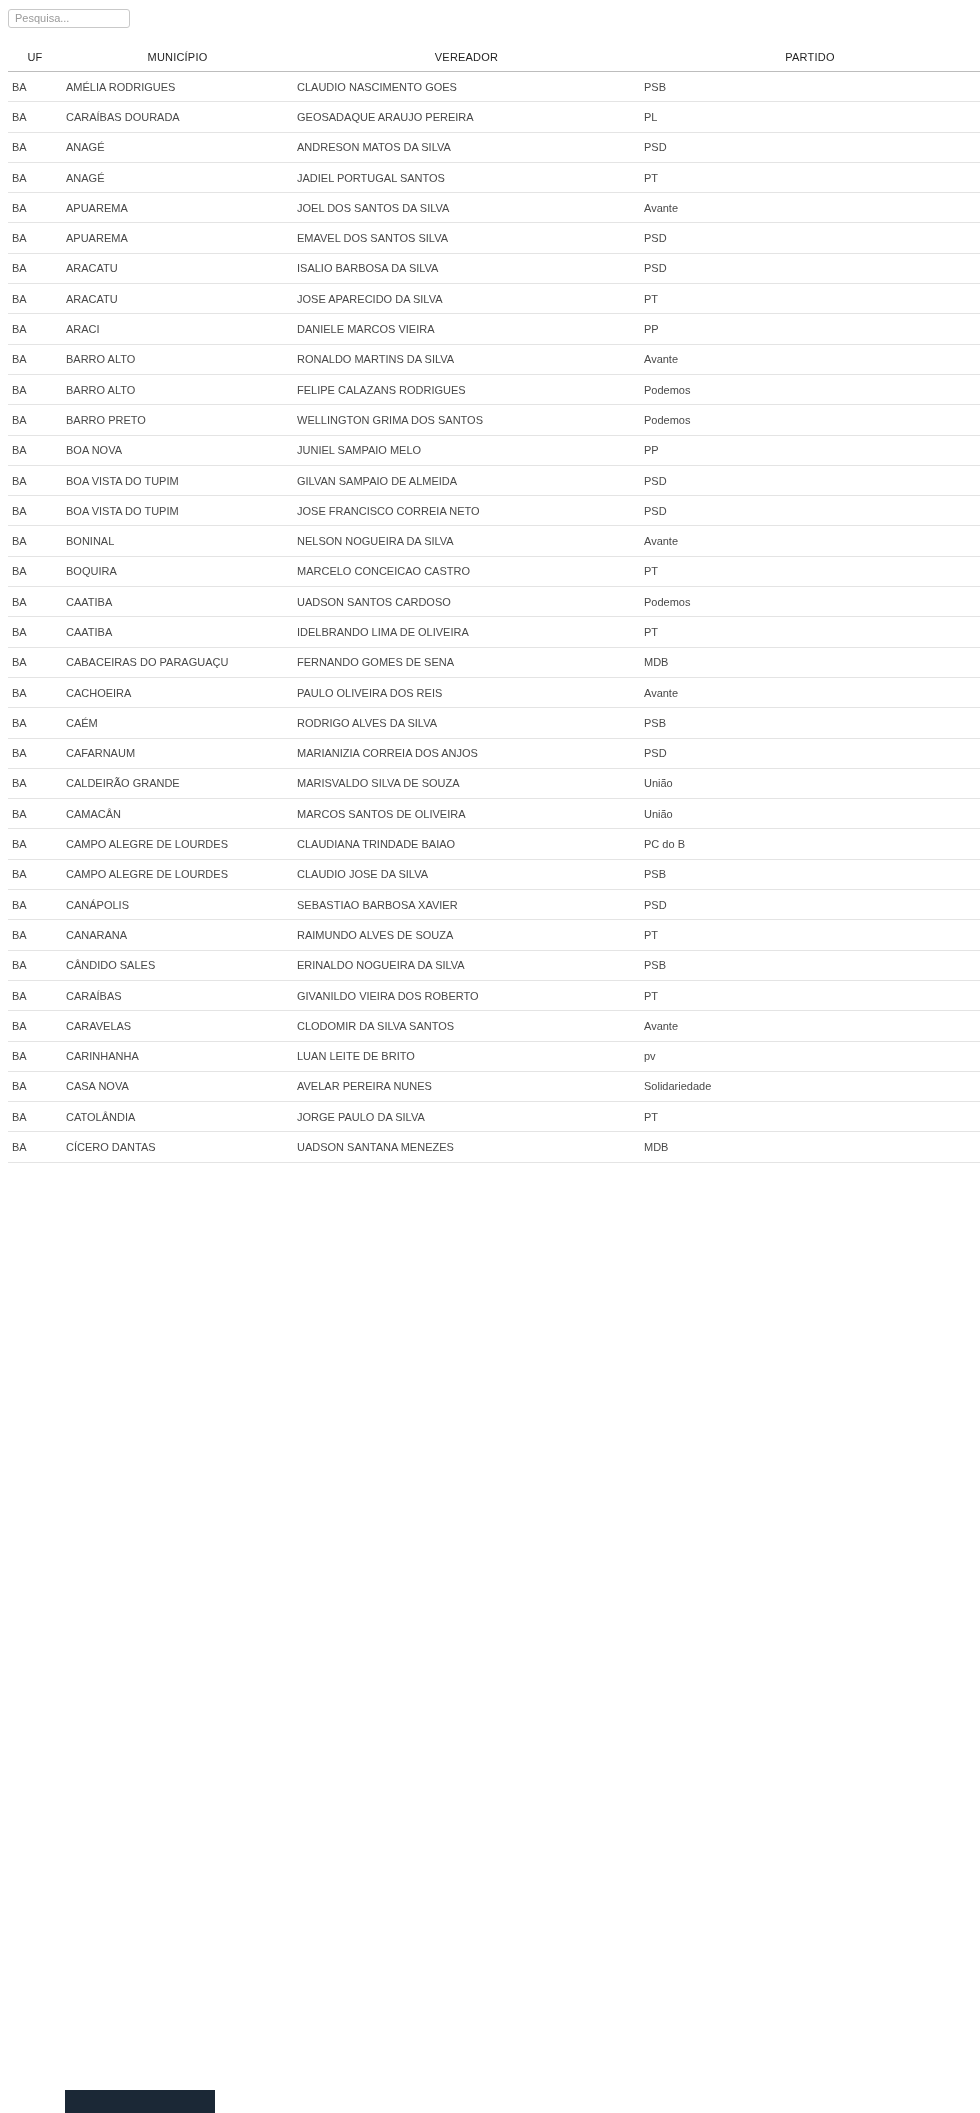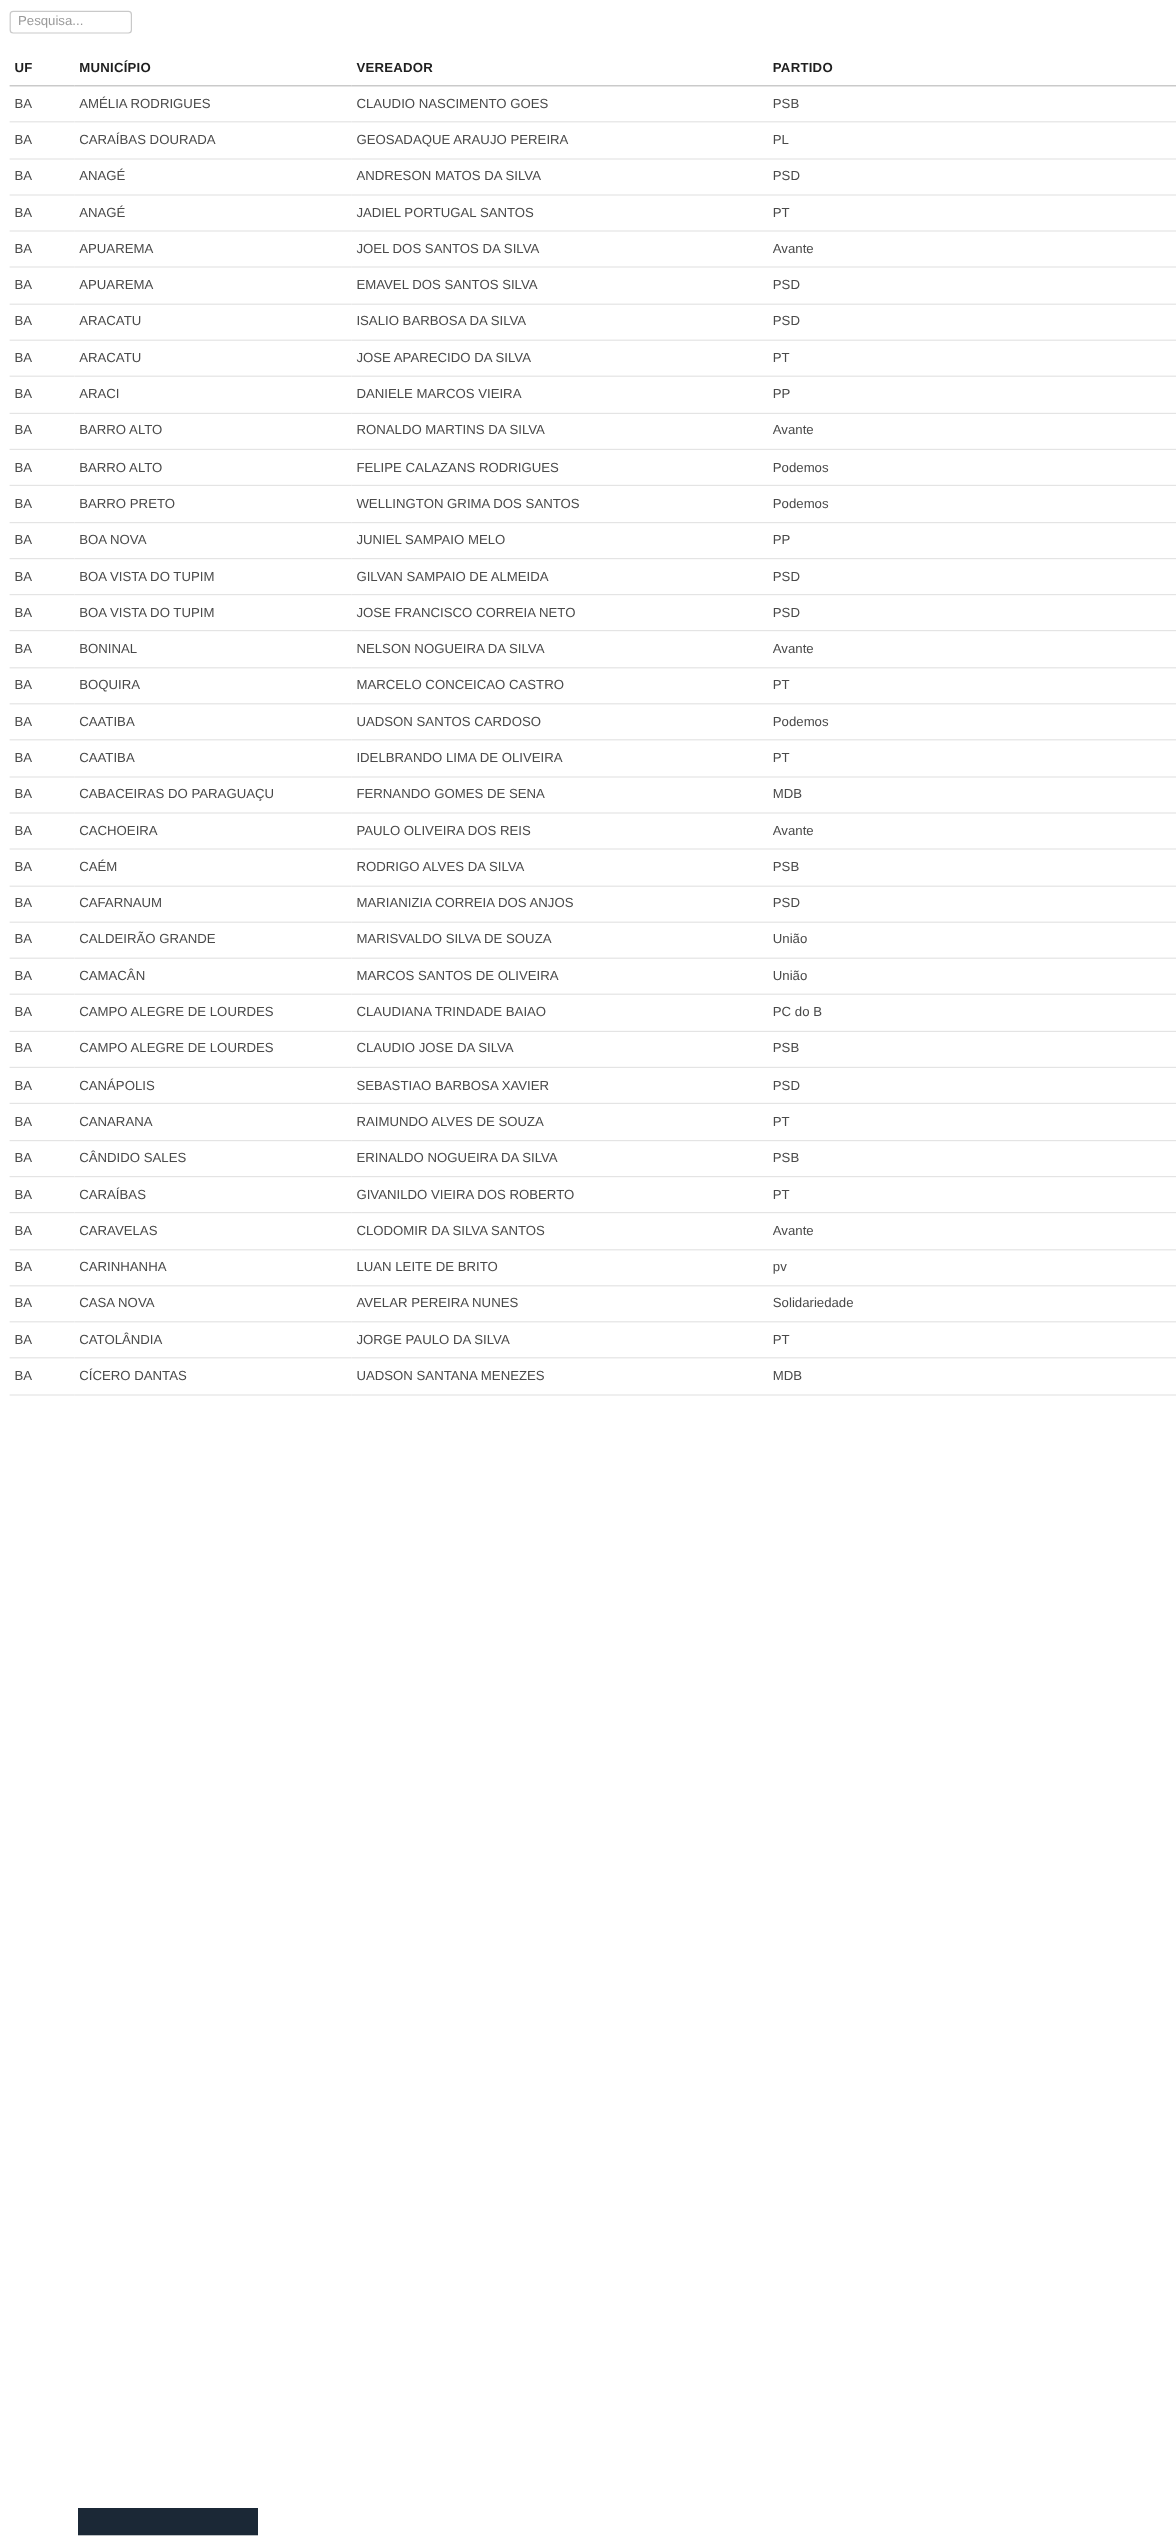--- a/index.html
+++ b/index.html
@@ -8,21 +8,21 @@
     background: #ffffff;
     font-family: "Liberation Sans", "DejaVu Sans", sans-serif;
   }
   body {
     position: relative;
     height: 2113px;
     overflow: hidden;
   }
   .search-wrap { padding: 8px 0 0 8px; }
   .search-input {
-    width: 102px;
+    width: 122px;
     height: 19px;
     font-size: 11px;
     padding: 2px 6px;
     border: 1px solid #c9c9c9;
     border-radius: 3px;
     color: #444;
     outline: none;
     font-family: "Liberation Sans", "DejaVu Sans", sans-serif;
   }
   .search-input::placeholder { color: #9a9a9a; }
@@ -30,23 +30,23 @@
     border-collapse: collapse;
     margin: 16px 0 0 8px;
     width: 972px;
     table-layout: fixed;
   }
   .data-table col.c-uf { width: 54px; }
   .data-table col.c-mun { width: 231px; }
   .data-table col.c-ver { width: 347px; }
   .data-table col.c-par { width: auto; }
   .data-table th {
-    text-align: left;
+    text-align: center;
     font-size: 11px;
-    font-weight: 700;
+    font-weight: 400;
     color: #1f1f1f;
     height: 28px;
     vertical-align: middle;
     padding: 0 4px;
     border-bottom: 1px solid #bdbdbd;
     letter-spacing: 0.2px;
     cursor: pointer;
     white-space: nowrap;
   }
   .data-table td {

